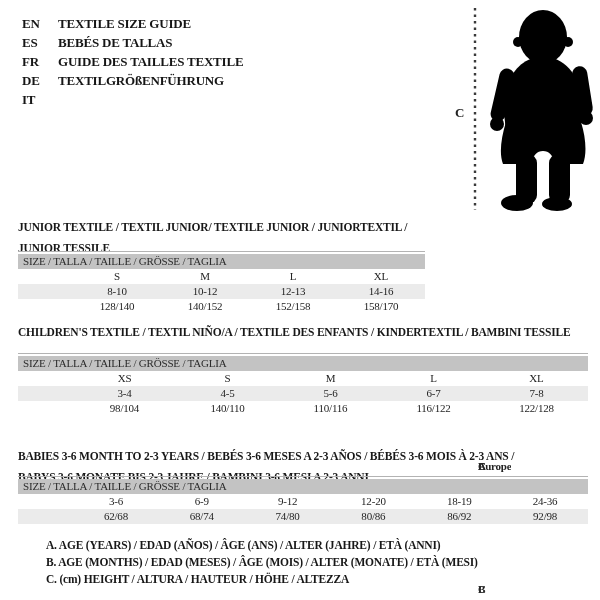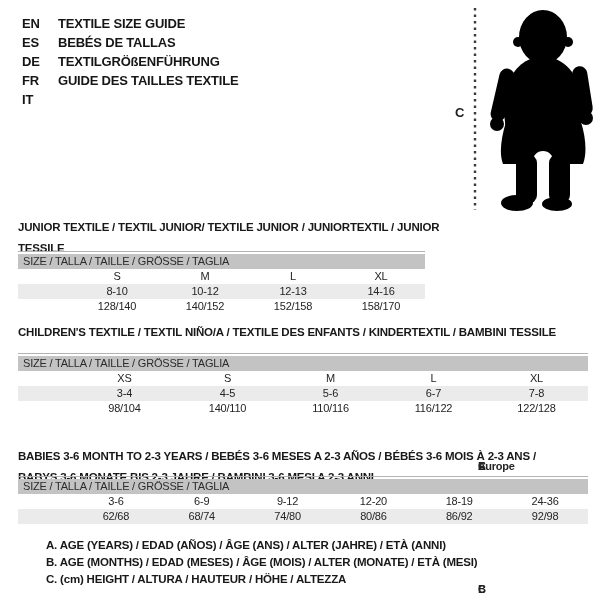--- a/index.html
+++ b/index.html
@@ -1,18 +1,18 @@
 <!DOCTYPE html>
 <html style="--header-bar: #c3c3c3; --row-shaded: #ebebeb;"><head>
 <meta charset="utf-8">
 <style>
   html,body{margin:0;padding:0;background:#fff;}
   #canvas{
     position:relative;width:600px;height:600px;background:#fff;overflow:hidden;
-    font-family:Liberation Sans, sans-serif;color:#1e1e1e;
+    font-family:Liberation Serif, serif;color:#1e1e1e;
   }
   
   .lang-block{position:absolute;left:22px;top:14px;}
   .lang-row{display:flex;height:19px;line-height:19px;font-size:13px;font-weight:bold;letter-spacing:-0.2px;color:#161616;}
   .lang-code{width:36px;}
   
   .figure-svg{position:absolute;left:450px;top:4px;width:150px;height:210px;}
   .c-label{position:absolute;left:455px;top:105px;font-size:13px;font-weight:bold;color:#222;}
   
   .sec-title{
@@ -51,26 +51,26 @@
   <div class="lang-block">
     <div class="lang-row">
       <span class="lang-code">EN</span>
       <span class="lang-label">TEXTILE SIZE GUIDE</span>
     </div>
     <div class="lang-row">
       <span class="lang-code">ES</span>
       <span class="lang-label">BEBÉS DE TALLAS</span>
     </div>
     <div class="lang-row">
+      <span class="lang-code">FR</span>
+      <span class="lang-label">GUIDE DES TAILLES TEXTILE</span>
+    </div>
+    <div class="lang-row">
       <span class="lang-code">DE</span>
       <span class="lang-label">TEXTILGRÖßENFÜHRUNG</span>
-    </div>
-    <div class="lang-row">
-      <span class="lang-code">FR</span>
-      <span class="lang-label">GUIDE DES TAILLES TEXTILE</span>
     </div>
     <div class="lang-row">
       <span class="lang-code">IT</span>
     </div>
   </div>
 
   <svg class="figure-svg" viewBox="0 0 150 210" aria-hidden="true">
     <line x1="25" y1="4" x2="25" y2="206" stroke="#3a3a3a" stroke-width="2.4" stroke-dasharray="2.5 4"></line>
     <g fill="#000000">
       <ellipse cx="93" cy="33" rx="24" ry="27"></ellipse>

